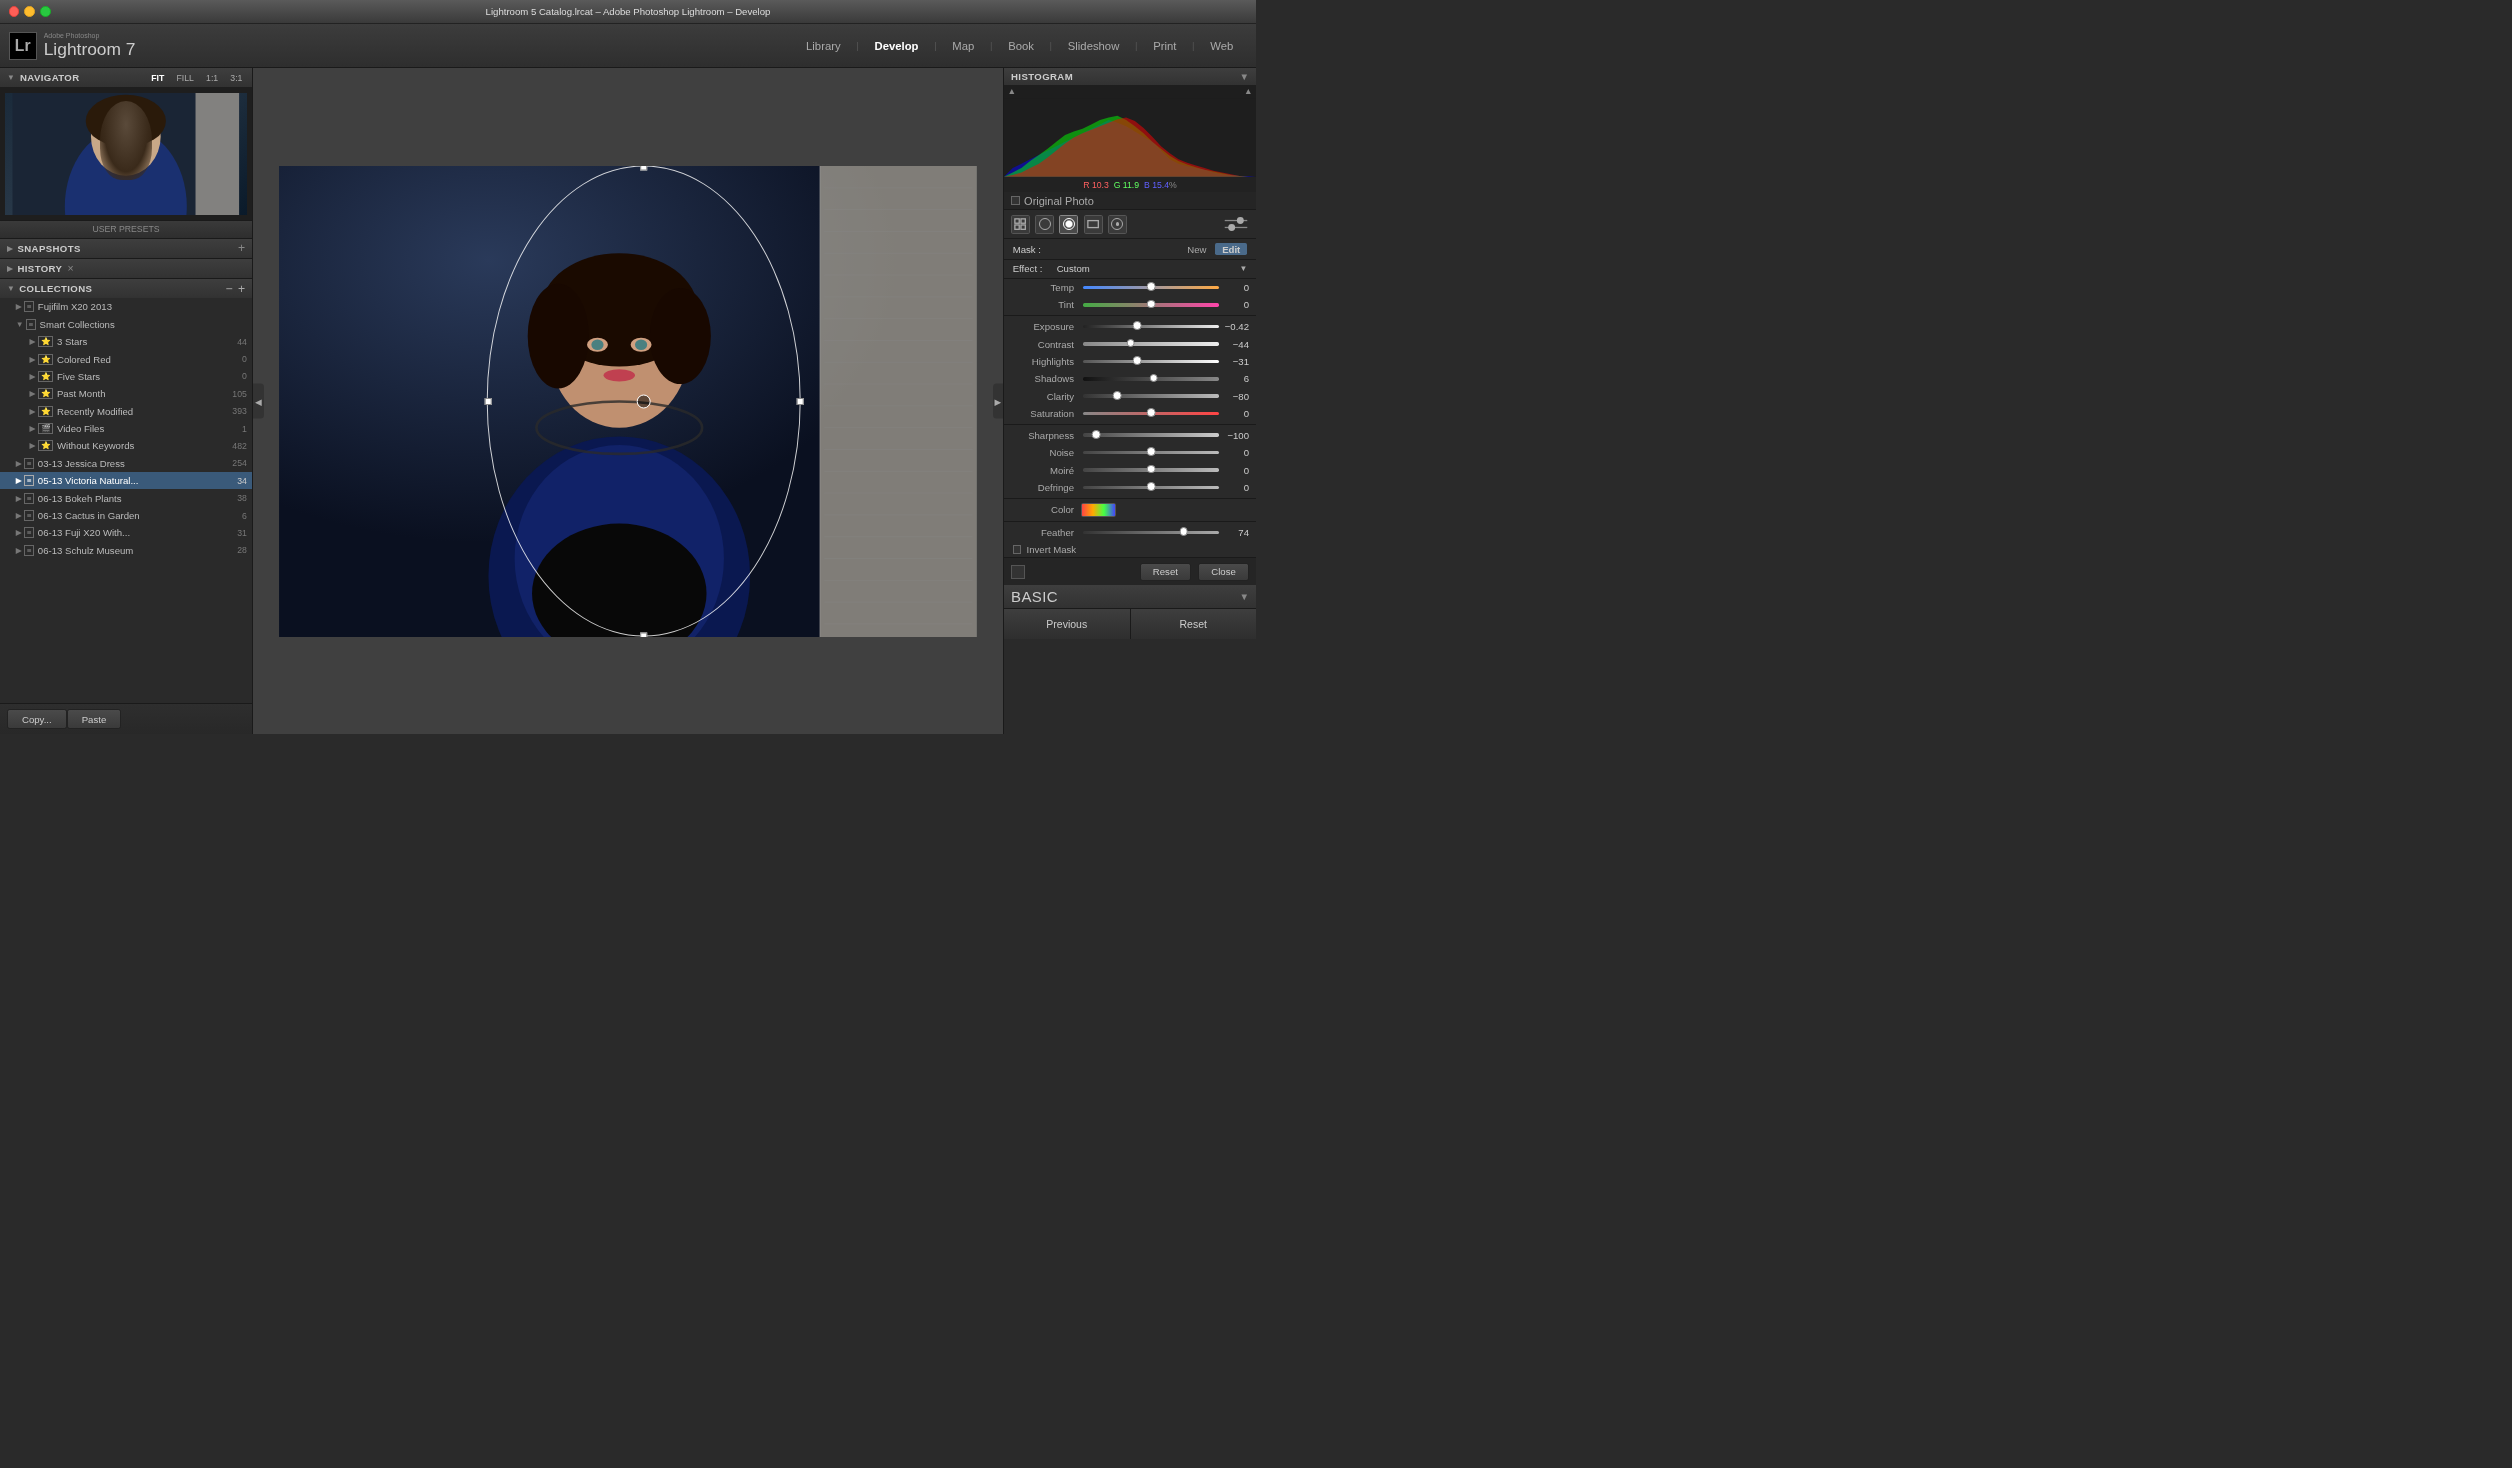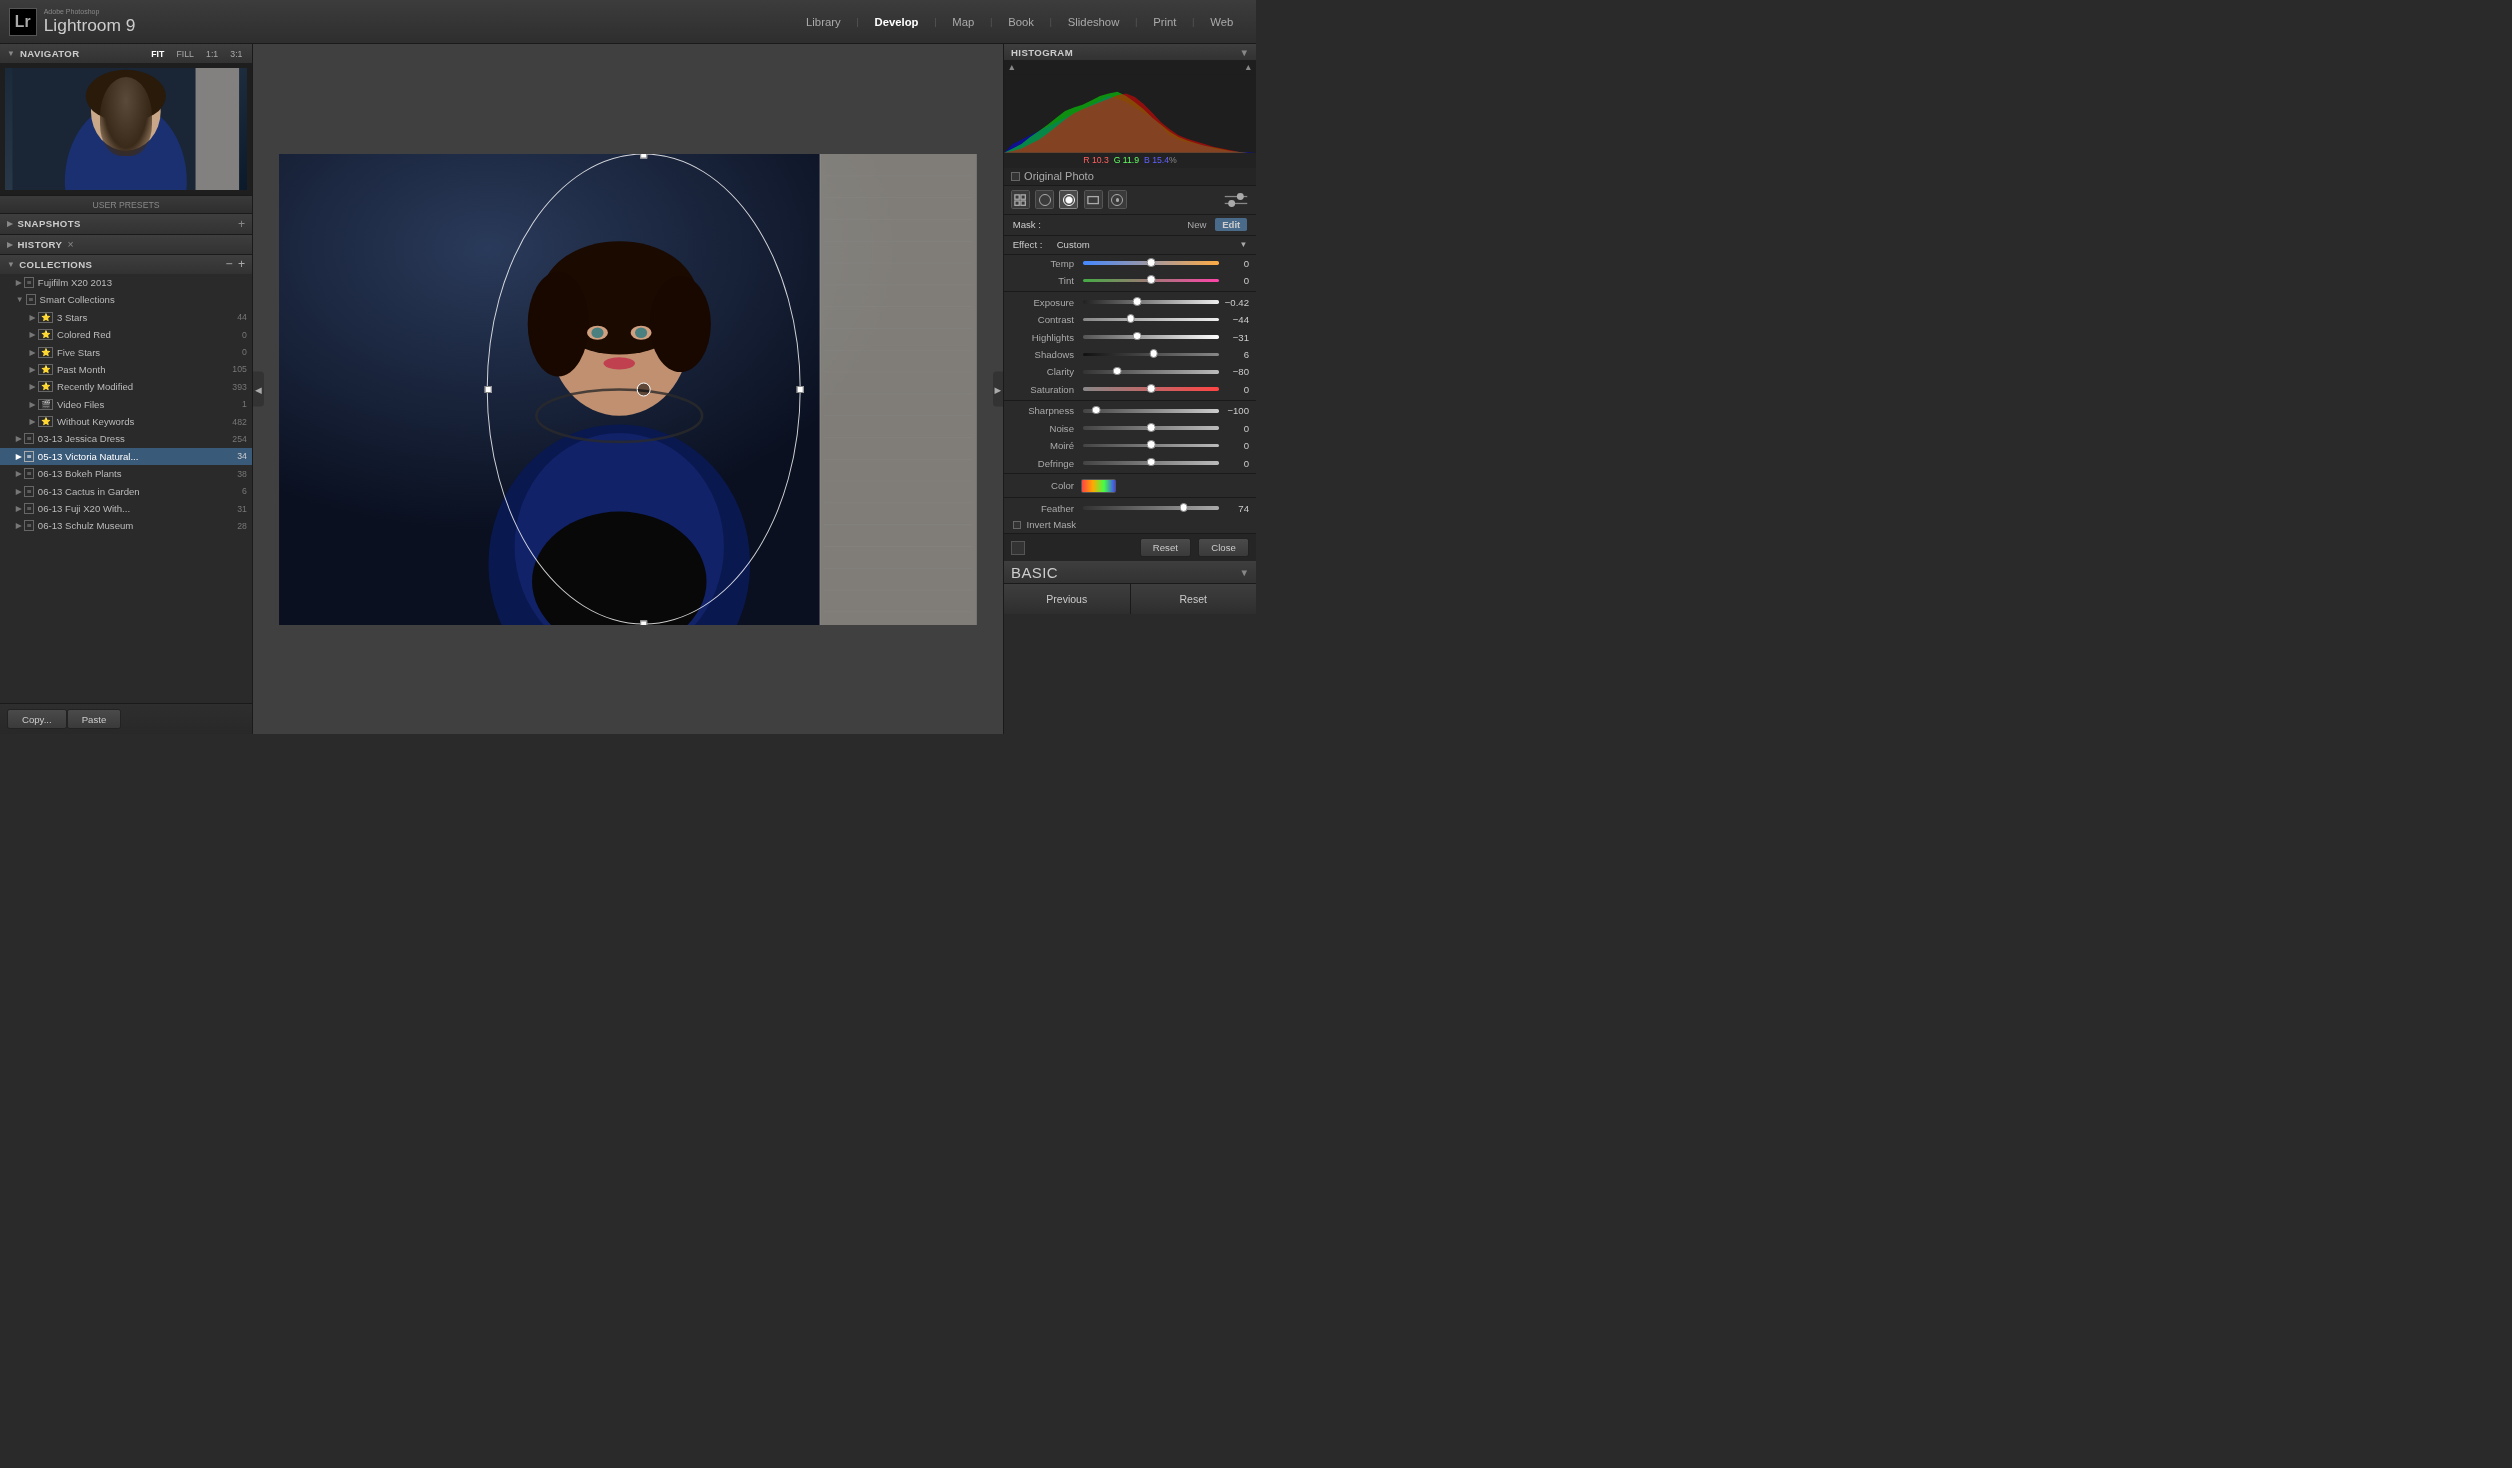--- a/index.html
+++ b/index.html
@@ -511,29 +511,37 @@
       display: flex; align-items: center; justify-content: center;
       cursor: pointer;
       border-radius: 3.5px 0 0 3.5px;
     }
   </style>
 </head>
 <body>
 
 <div id="app">
 
+  <div id="titlebar">
+    <div class="window-controls">
+      <span class="wc-btn wc-close"></span>
+      <span class="wc-btn wc-min"></span>
+      <span class="wc-btn wc-max"></span>
+    </div>
+    <span class="title">Lightroom 5 Catalog.lrcat – Adobe Photoshop Lightroom – Develop</span>
+  </div>
 
   <div id="menubar">
     <div class="logo">
       <div class="lr-icon">
         <span>Lr</span>
       </div>
       <div>
         <div class="adobe-text">Adobe Photoshop</div>
-        <div class="app-name">Lightroom 9</div>
+        <div class="app-name">Lightroom 7</div>
       </div>
     </div>
     <div id="nav-menu">
       <div class="nav-item">Library</div>
       <span class="nav-separator">|</span>
       <div class="nav-item active">Develop</div>
       <span class="nav-separator">|</span>
       <div class="nav-item">Map</div>
       <span class="nav-separator">|</span>
       <div class="nav-item">Book</div>

